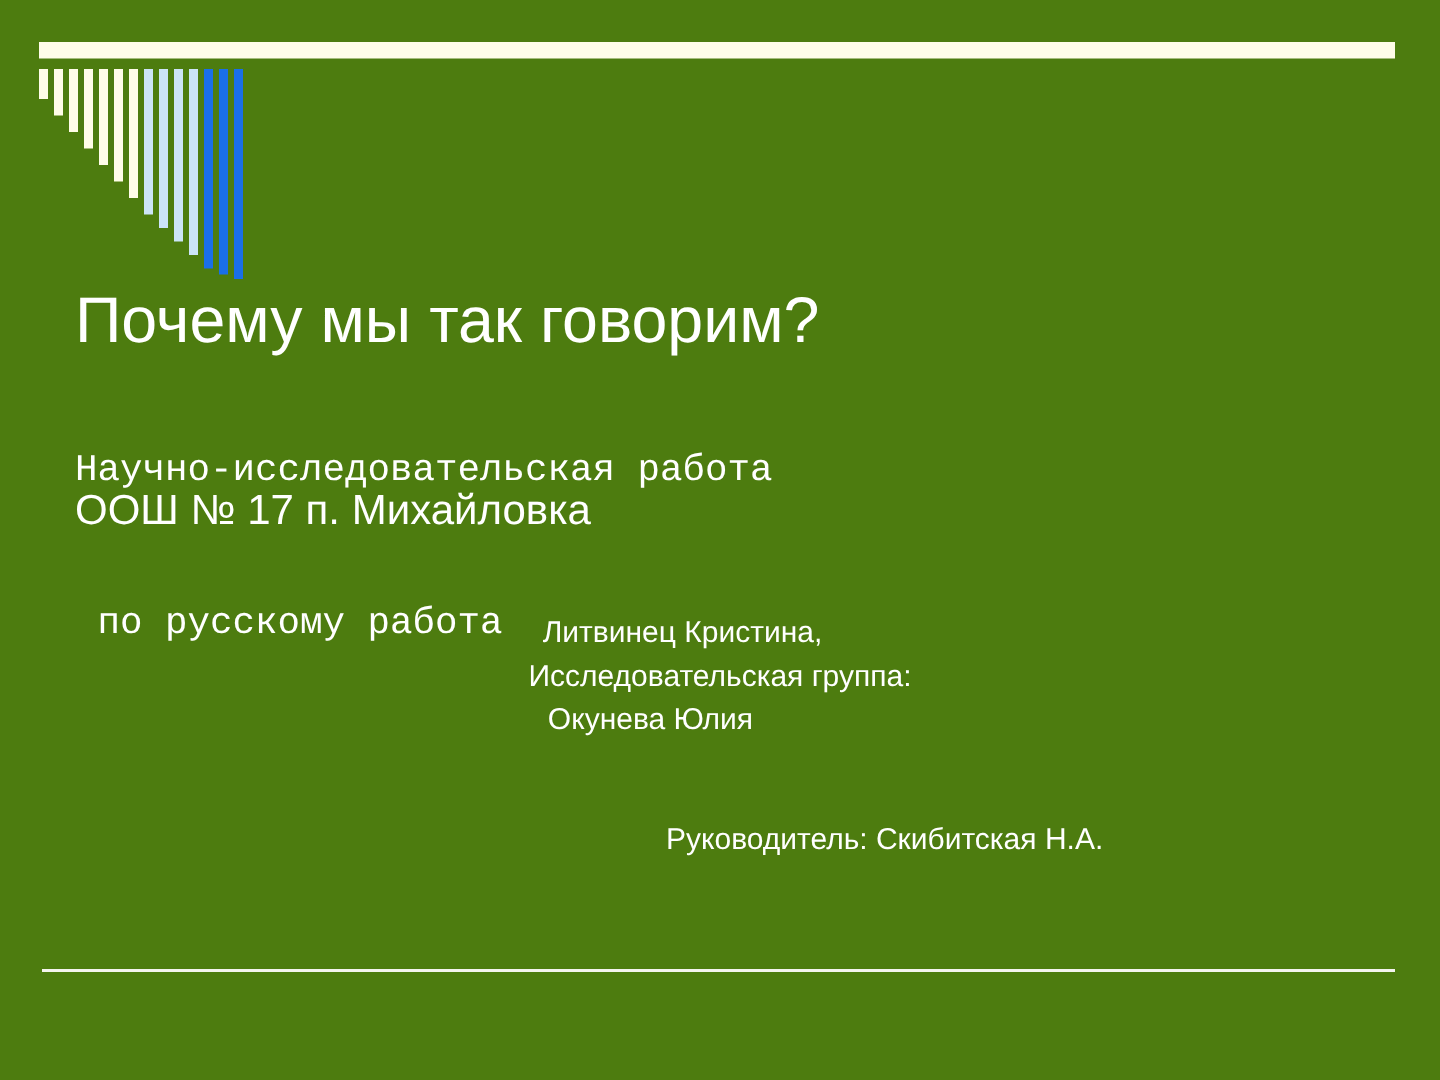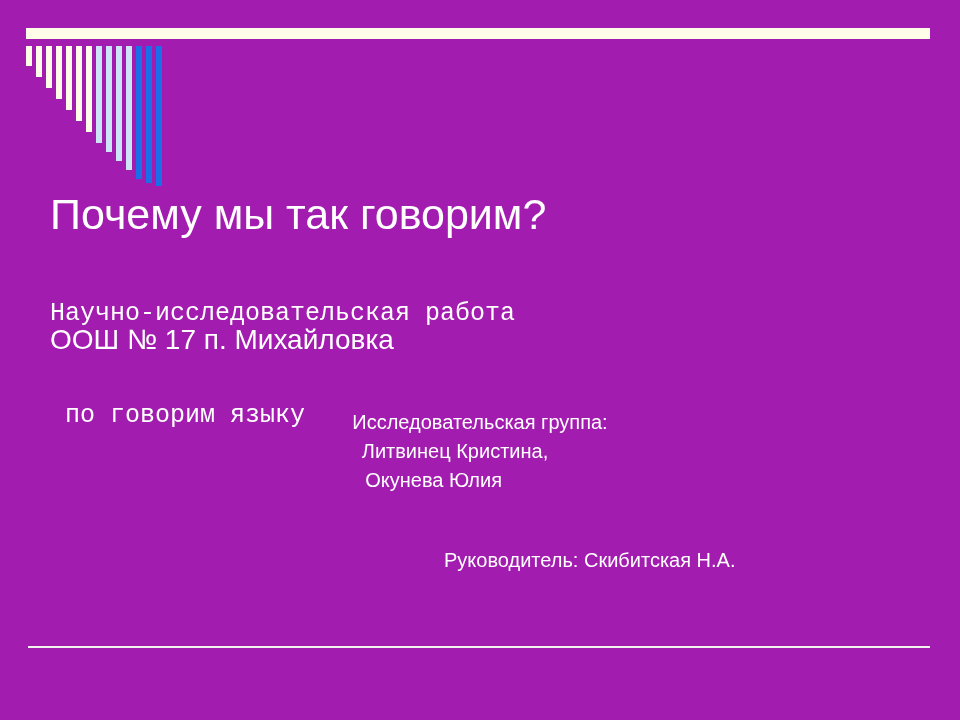--- a/index.html
+++ b/index.html
@@ -116,21 +116,21 @@
     left: 28px;
     top: 646px;
     width: 902px;
     height: 2px;
     background: #f4f4ee;
   }
 </style>
 </head>
 <body>
 
-<div class="slide" style="background: #a21caf;">
+<div class="slide" style="background: #4d7c0f;">
 
   <div class="top-bar" style="background: rgb(255, 253, 232);"></div>
 
   <div class="bar-stack">
       <span class="bar" style="height: 20px; background: rgb(255, 253, 232);"></span>
       <span class="bar" style="height: 31px; background: rgb(255, 253, 232);"></span>
       <span class="bar" style="height: 42px; background: rgb(255, 253, 232);"></span>
       <span class="bar" style="height: 53px; background: rgb(255, 253, 232);"></span>
       <span class="bar" style="height: 64px; background: rgb(255, 253, 232);"></span>
       <span class="bar" style="height: 75px; background: rgb(255, 253, 232);"></span>
@@ -141,28 +141,28 @@
       <span class="bar" style="height: 124px; background: rgb(204, 228, 247);"></span>
       <span class="bar" style="height: 133px; background: rgb(26, 111, 232);"></span>
       <span class="bar" style="height: 137px; background: rgb(26, 111, 232);"></span>
       <span class="bar" style="height: 140px; background: rgb(26, 111, 232);"></span>
     </div>
 
   <h1 class="title">Почему мы так говорим?</h1>
 
   <div class="subtitle">
     <div>Научно-исследовательская работа</div>
-    <div> по говорим языку</div>
+    <div> по русскому работа</div>
   </div>
 
   <div class="school">ООШ № 17 п. Михайловка</div>
 
   <div class="group-block">
+    <span class="group-line l1">Литвинец Кристина,</span>
     <span class="group-line l0">Исследовательская группа:</span>
-    <span class="group-line l1">Литвинец Кристина,</span>
     <span class="group-line l2">Окунева Юлия</span>
   </div>
 
   <div class="supervisor">Руководитель: Скибитская Н.А.</div>
 
   <div class="bottom-rule" style="background: rgb(244, 244, 238);"></div>
 
 </div>
 
 </body></html>

